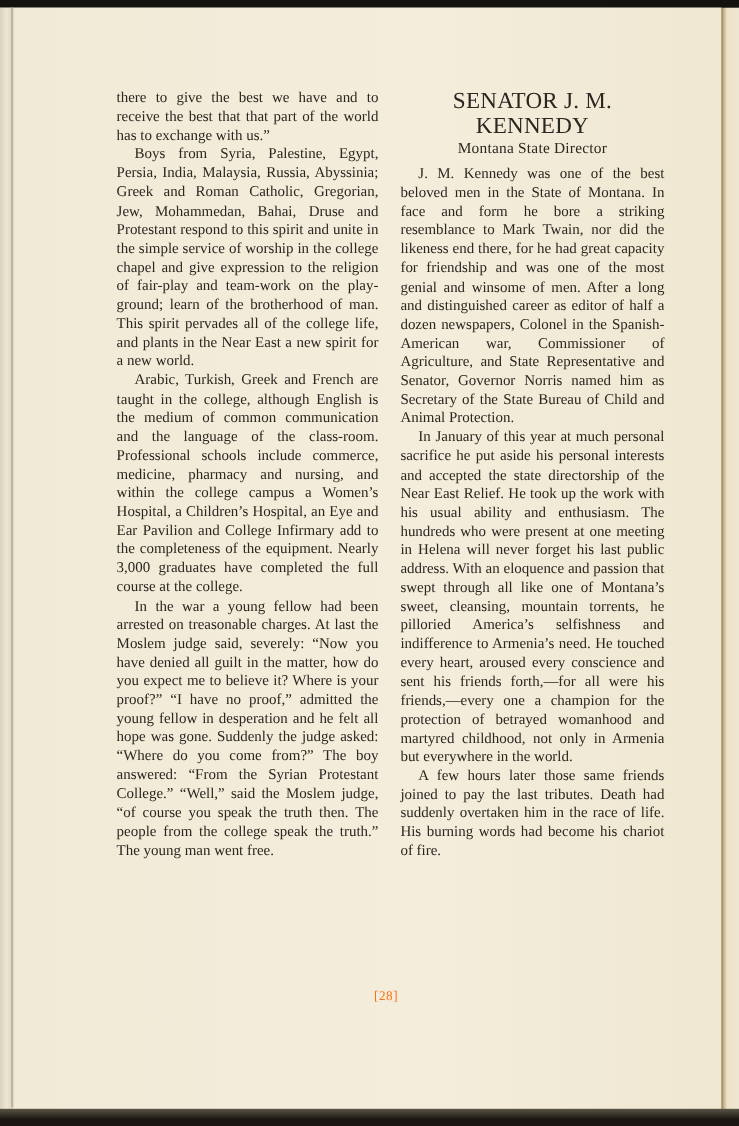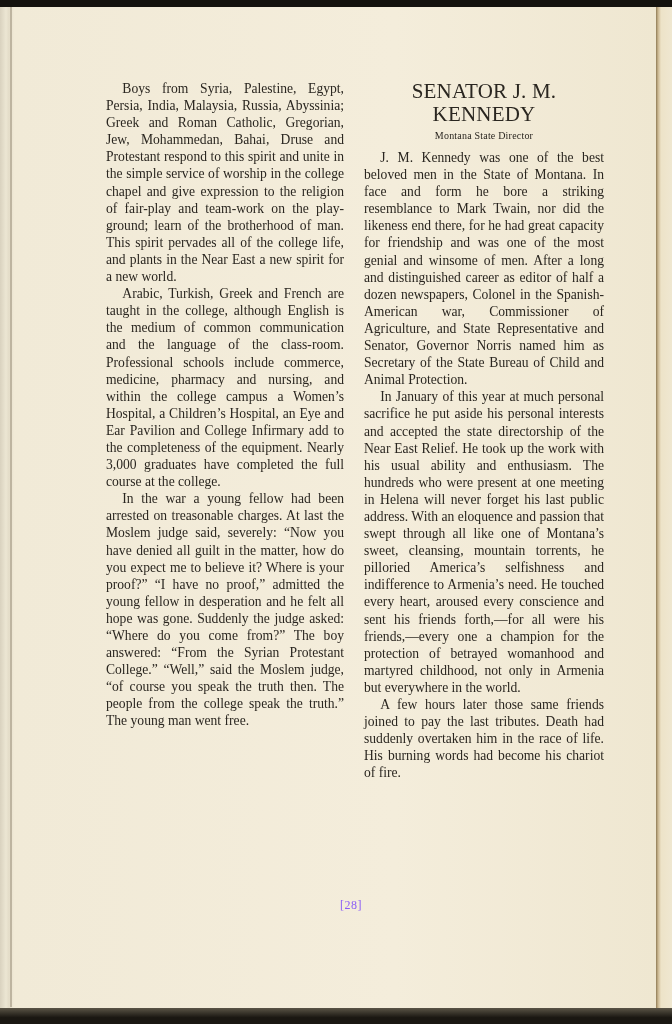--- a/index.html
+++ b/index.html
@@ -33,35 +33,36 @@
       text-align: justify;
       hyphens: none;
     }
     .col.left { left: 106px; }
     .col.right { left: 364px; width: 240px; }
     .col p { margin: 0; text-indent: 1.2em; }
     .col p.first-left { text-indent: 0; }
     .heading { text-align: center; text-indent: 0; margin: 0; }
     .h1 { font-size: 15.6px; letter-spacing: 0.3px; line-height: 23px; }
     .h2 { font-size: 21px; letter-spacing: 0.2px; line-height: 23px; }
-    .h3 { font-size: 10px; line-height: 20px; margin-bottom: 3px; letter-spacing: 0.2px; }
+    .h3 { font-size: 14px; line-height: 20px; margin-bottom: 3px; letter-spacing: 0.2px; }
     .page-number {
       position: absolute; left: 340px; top: 898px;
-      font-size: 12px; color: #8b5cf6; letter-spacing: 0.5px;
+      font-size: 12px; color: #f97316; letter-spacing: 0.5px;
     }
   </style>
 </head>
 <body>
 
 <div class="top-edge"></div>
 <div class="page"></div>
 <div class="gutter"></div>
 <div class="next-page"></div>
 
 <div class="col left">
+  <p class="first-left">there to give the best we have and to receive the best that that part of the world has to exchange with us.”</p>
   <p>Boys from Syria, Palestine, Egypt, Persia, India, Malaysia, Russia, Abyssinia; Greek and Roman Catholic, Gregorian, Jew, Mohammedan, Bahai, Druse and Protestant respond to this spirit and unite in the simple service of worship in the college chapel and give expression to the religion of fair-play and team-work on the play-ground; learn of the brotherhood of man. This spirit pervades all of the college life, and plants in the Near East a new spirit for a new world.</p>
   <p>Arabic, Turkish, Greek and French are taught in the college, although English is the medium of common communication and the language of the class-room. Professional schools include commerce, medicine, pharmacy and nursing, and within the college campus a Women’s Hospital, a Children’s Hospital, an Eye and Ear Pavilion and College Infirmary add to the completeness of the equipment. Nearly 3,000 graduates have completed the full course at the college.</p>
   <p>In the war a young fellow had been arrested on treasonable charges. At last the Moslem judge said, severely: “Now you have denied all guilt in the matter, how do you expect me to believe it? Where is your proof?” “I have no proof,” admitted the young fellow in desperation and he felt all hope was gone. Suddenly the judge asked: “Where do you come from?” The boy answered: “From the Syrian Protestant College.” “Well,” said the Moslem judge, “of course you speak the truth then. The people from the college speak the truth.” The young man went free.</p>
 </div>
 
 <div class="col right">
   <div class="heading h2">SENATOR J. M. KENNEDY</div>
   <div class="heading h3">Montana State Director</div>
   <p>J. M. Kennedy was one of the best beloved men in the State of Montana. In face and form he bore a striking resemblance to Mark Twain, nor did the likeness end there, for he had great capacity for friendship and was one of the most genial and winsome of men. After a long and distinguished career as editor of half a dozen newspapers, Colonel in the Spanish-American war, Commissioner of Agriculture, and State Representative and Senator, Governor Norris named him as Secretary of the State Bureau of Child and Animal Protection.</p>
   <p>In January of this year at much personal sacrifice he put aside his personal interests and accepted the state directorship of the Near East Relief. He took up the work with his usual ability and enthusiasm. The hundreds who were present at one meeting in Helena will never forget his last public address. With an eloquence and passion that swept through all like one of Montana’s sweet, cleansing, mountain torrents, he pilloried America’s selfishness and indifference to Armenia’s need. He touched every heart, aroused every conscience and sent his friends forth,—for all were his friends,—every one a champion for the protection of betrayed womanhood and martyred childhood, not only in Armenia but everywhere in the world.</p>

